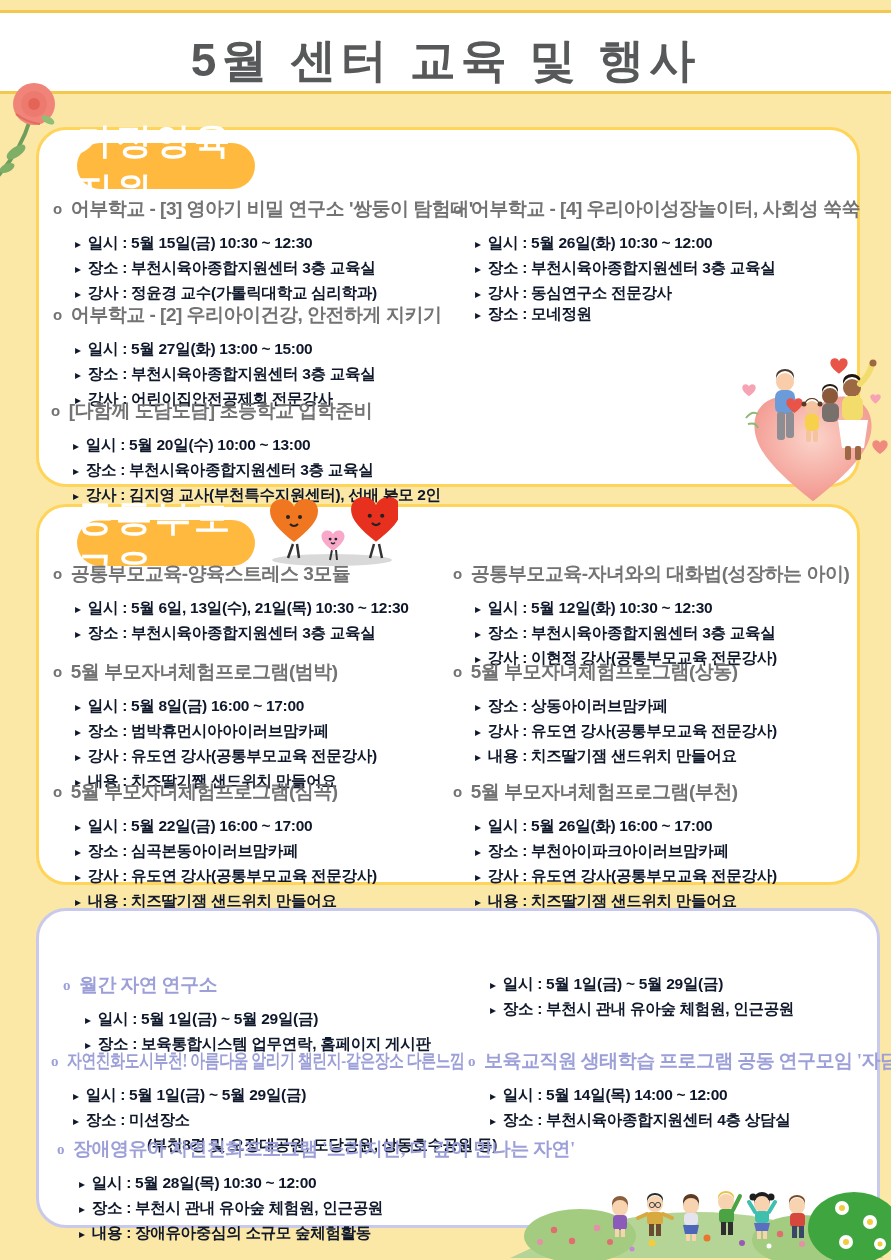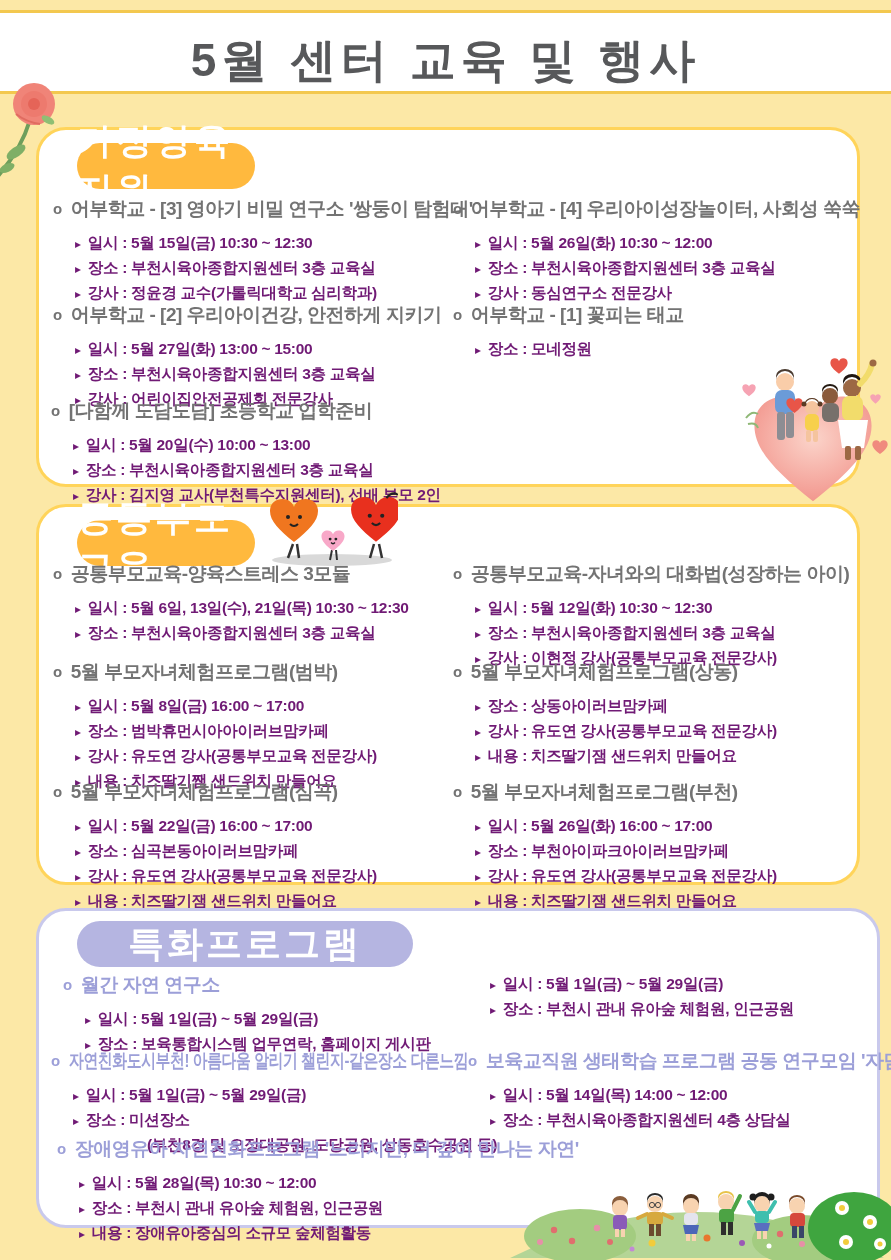--- a/index.html
+++ b/index.html
@@ -30,24 +30,24 @@
   #card-2 .badge{left:38px;top:13px;width:178px;}
   #card-3 .badge{left:38px;top:10px;width:336px;background:#B5B5E1;}
   .item{position:absolute;}
   .c1{left:14px;}
   .c2{left:414px;}
   #card-3 .c2{left:429px;}
   .item-title{
     font-size:19px;font-weight:800;color:#737373;letter-spacing:-0.5px;
     margin-bottom:9px;white-space:nowrap;
   }
-  #card-3 .item-title{color:#9C9FD8;}
+  #card-3 .item-title{color:#9C9FD8;font-family:Liberation Serif, serif;}
   .o-bullet{display:inline-block;font-size:15px;margin-right:9px;vertical-align:1px;}
   .detail{
-    font-size:15.5px;font-weight:700;color:#701a75;line-height:23px;
+    font-size:15.5px;font-weight:700;color:#0f172a;line-height:23px;
     padding-left:22px;white-space:nowrap;letter-spacing:-0.3px;
   }
   .d-bullet{font-size:12px;margin-right:7px;}
   .cont{padding-left:96px;}
   .tight .t{display:inline-block;transform:scaleX(0.78);transform-origin:left center;}
   .deco{position:absolute;z-index:6;pointer-events:none;}
 </style>
 </head>
 <body>
 
@@ -73,21 +73,20 @@
   </div>
 
   <div class="item c1" style="top:172px">
     <div class="item-title"><span class="o-bullet">o</span><span class="t">어부학교 - [2] 우리아이건강, 안전하게 지키기</span></div>
     <div class="detail"><span class="d-bullet">▸</span><span>일시 : 5월 27일(화) 13:00 ~ 15:00</span></div>
     <div class="detail"><span class="d-bullet">▸</span><span>장소 : 부천시육아종합지원센터 3층 교육실</span></div>
     <div class="detail"><span class="d-bullet">▸</span><span>강사 : 어린이집안전공제회 전문강사</span></div>
   </div>
 
   <div class="item c2" style="top:172px">
-    <div class="item-title"><span class="o-bullet">o</span><span class="t">어부학교 - [1] 꽃피는 태교</span></div>
     <div class="detail"><span class="d-bullet">▸</span><span>장소 : 모네정원</span></div>
   </div>
 
   <div class="item c1" style="top:268px;left:12px">
     <div class="item-title"><span class="o-bullet">o</span><span class="t">[다함께 도담도담] 초등학교 입학준비</span></div>
     <div class="detail"><span class="d-bullet">▸</span><span>일시 : 5월 20일(수) 10:00 ~ 13:00</span></div>
     <div class="detail"><span class="d-bullet">▸</span><span>장소 : 부천시육아종합지원센터 3층 교육실</span></div>
     <div class="detail"><span class="d-bullet">▸</span><span>강사 : 김지영 교사(부천특수지원센터), 선배 부모 2인</span></div>
   </div>
 </div>
@@ -134,21 +133,20 @@
   <div class="item c2" style="top:272px">
     <div class="item-title"><span class="o-bullet">o</span><span class="t">5월 부모자녀체험프로그램(부천)</span></div>
     <div class="detail"><span class="d-bullet">▸</span><span>일시 : 5월 26일(화) 16:00 ~ 17:00</span></div>
     <div class="detail"><span class="d-bullet">▸</span><span>장소 : 부천아이파크아이러브맘카페</span></div>
     <div class="detail"><span class="d-bullet">▸</span><span>강사 : 유도연 강사(공통부모교육 전문강사)</span></div>
     <div class="detail"><span class="d-bullet">▸</span><span>내용 : 치즈딸기잼 샌드위치 만들어요</span></div>
   </div>
 </div>
 
 <div class="card" id="card-3">
-  <div class="badge">특화프로그램</div>
 
   <div class="item" style="left:24px;top:61px">
     <div class="item-title"><span class="o-bullet">o</span><span class="t">월간 자연 연구소</span></div>
     <div class="detail"><span class="d-bullet">▸</span><span>일시 : 5월 1일(금) ~ 5월 29일(금)</span></div>
     <div class="detail"><span class="d-bullet">▸</span><span>장소 : 보육통합시스템 업무연락, 홈페이지 게시판</span></div>
   </div>
 
   <div class="item c2" style="top:61px">
     <div class="detail"><span class="d-bullet">▸</span><span>일시 : 5월 1일(금) ~ 5월 29일(금)</span></div>
     <div class="detail"><span class="d-bullet">▸</span><span>장소 : 부천시 관내 유아숲 체험원, 인근공원</span></div>

